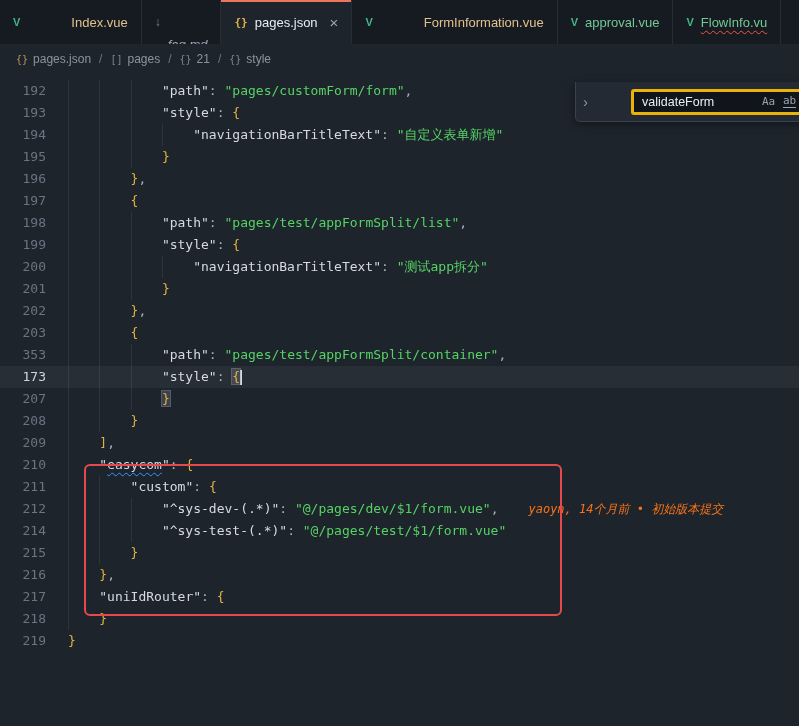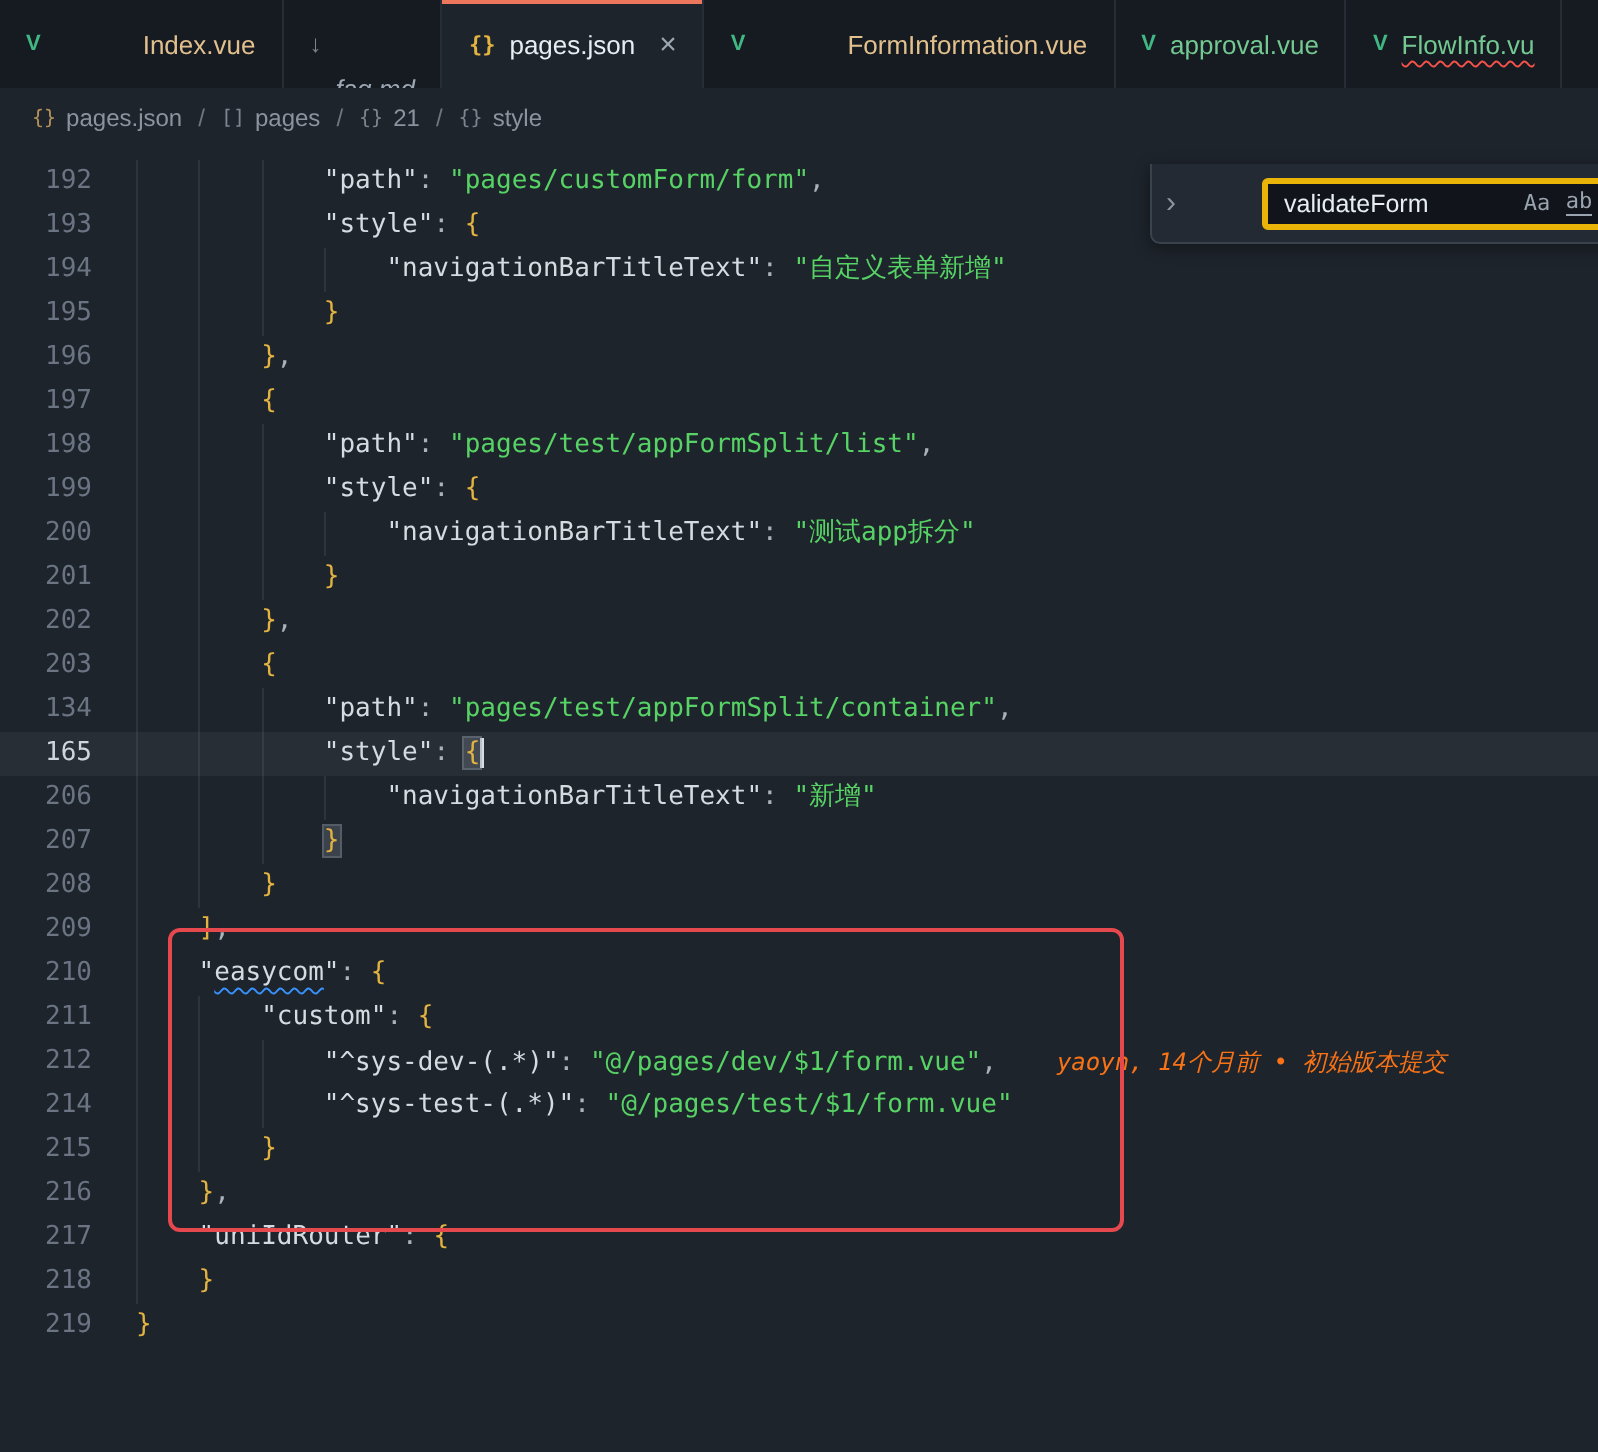--- a/index.html
+++ b/index.html
@@ -195,30 +195,26 @@
         </div>
         <div class="row">
           <div class="gutter">202</div>
           <div class="code"><span class="ind"></span><span class="ind"></span><span class="b">}</span><span class="p">,</span></div>
         </div>
         <div class="row">
           <div class="gutter">203</div>
           <div class="code"><span class="ind"></span><span class="ind"></span><span class="b">{</span></div>
         </div>
         <div class="row">
-          <div class="gutter">134</div>
+          <div class="gutter">353</div>
           <div class="code"><span class="ind"></span><span class="ind"></span><span class="ind"></span><span class="k">"path"</span><span class="p">: </span><span class="s">"pages/test/appFormSplit/container"</span><span class="p">,</span></div>
         </div>
         <div class="row hl">
-          <div class="gutter">165</div>
+          <div class="gutter">173</div>
           <div class="code"><span class="ind"></span><span class="ind"></span><span class="ind"></span><span class="k">"style"</span><span class="p">: </span><span class="bm">{</span><span class="cur"></span></div>
-        </div>
-        <div class="row">
-          <div class="gutter">206</div>
-          <div class="code"><span class="ind"></span><span class="ind"></span><span class="ind"></span><span class="ind"></span><span class="k">"navigationBarTitleText"</span><span class="p">: </span><span class="s">"新增"</span></div>
         </div>
         <div class="row">
           <div class="gutter">207</div>
           <div class="code"><span class="ind"></span><span class="ind"></span><span class="ind"></span><span class="bm">}</span></div>
         </div>
         <div class="row">
           <div class="gutter">208</div>
           <div class="code"><span class="ind"></span><span class="ind"></span><span class="b">}</span></div>
         </div>
         <div class="row">

